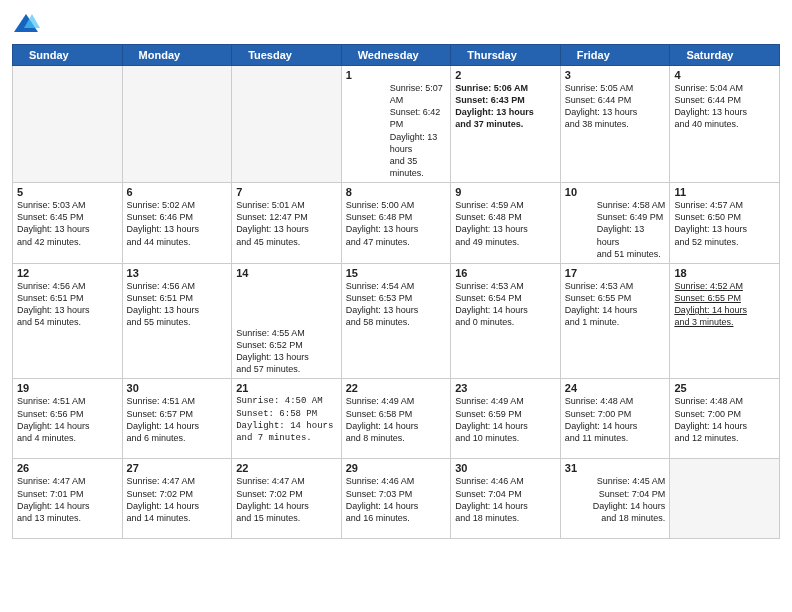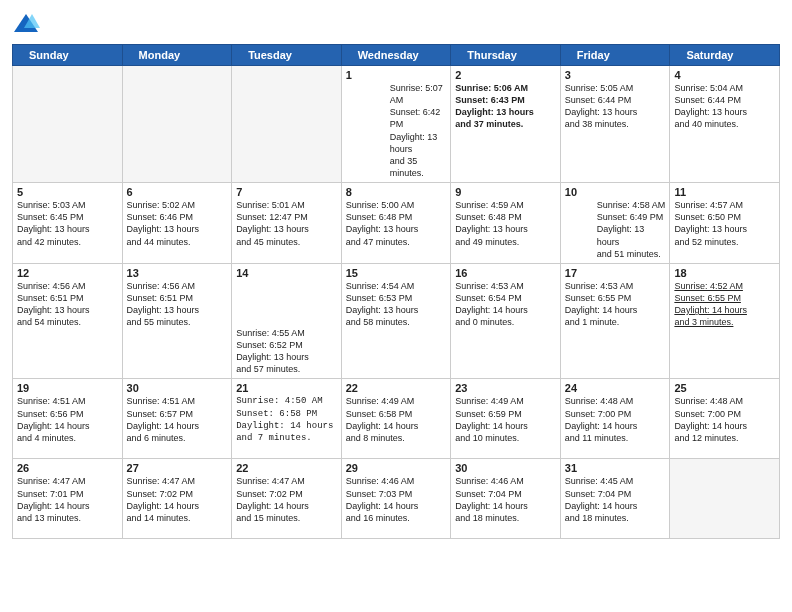--- a/index.html
+++ b/index.html
@@ -347,21 +347,21 @@
           </td>
           <td>
             <span class="day-num">30</span>
             <div class="cell-text" style="white-space: pre-line;">Sunrise: 4:46 AM
 Sunset: 7:04 PM
 Daylight: 14 hours
 and 18 minutes.</div>
           </td>
           <td>
             <span class="day-num">31</span>
-            <div class="cell-text" style="white-space: pre-line;">Sunrise: 4:45 AM
+            <div class="cell-text" style="white-space: pre-line; text-align: right;">Sunrise: 4:45 AM
 Sunset: 7:04 PM
 Daylight: 14 hours
 and 18 minutes.</div>
           </td>
           <td class="empty"></td>
         </tr>
       </tbody>
   </table>
 </div>
 

